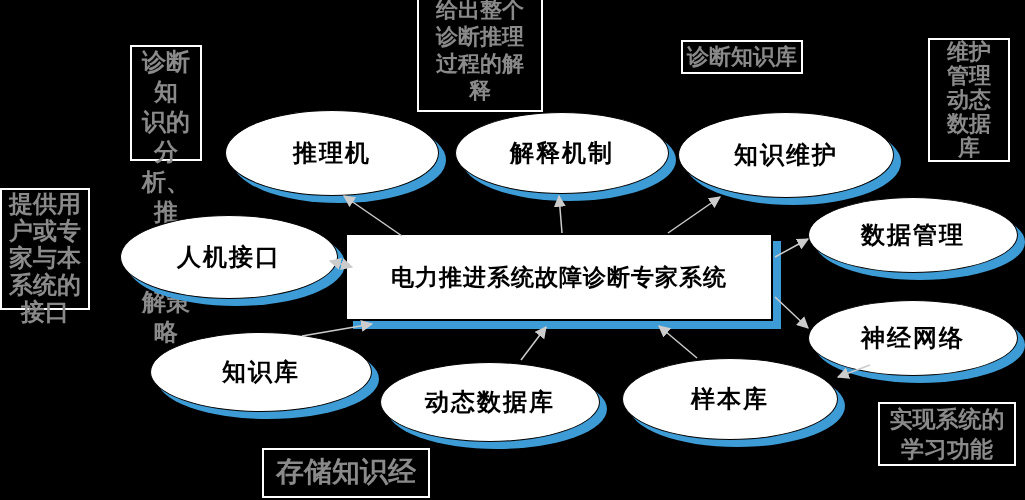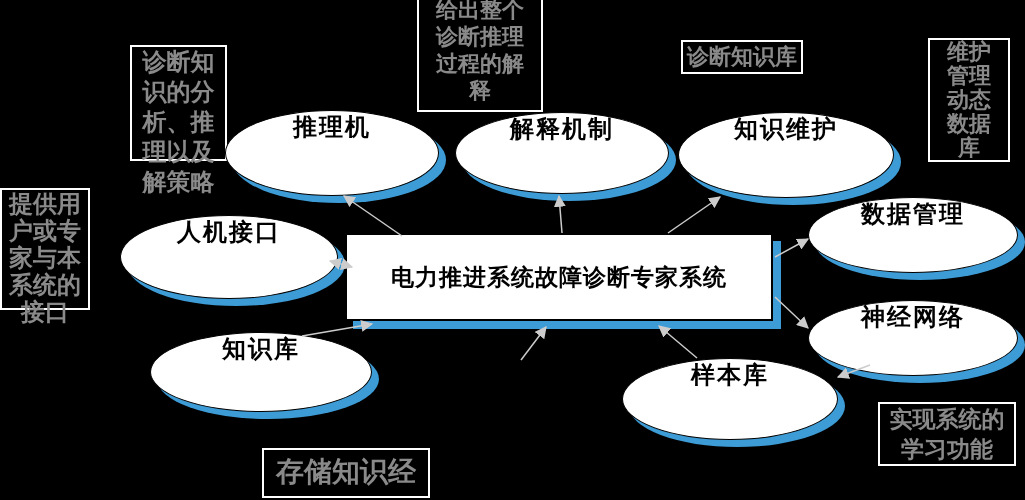--- a/index.html
+++ b/index.html
@@ -14,21 +14,21 @@
   }
   html,body{margin:0;padding:0;background:var(--background);}
   .stage{
     position:relative;width:1025px;height:500px;overflow:hidden;
     background:var(--background);
     font-family:"Liberation Sans", sans-serif;
   }
   .node{
     position:absolute;background:var(--shape-fill);
     border:1px solid var(--shape-border);border-radius:50%;
-    display:flex;justify-content:center;
+    display:flex;align-items:center;justify-content:center;
     box-shadow:7px 7px 0 var(--shadow-blue);
     font-size:24px;font-weight:700;color:var(--shape-text);
     letter-spacing:2px;z-index:2;
   }
   #n0{left:225px;top:110px;width:212px;height:84px;}
   #n1{left:455px;top:112px;width:212px;height:80px;}
   #n2{left:678px;top:112px;width:214px;height:84px;}
   #n3{left:808px;top:197px;width:208px;height:74px;}
   #n4{left:808px;top:300px;width:208px;height:74px;}
   #n5{left:622px;top:358px;width:214px;height:80px;}
@@ -42,21 +42,21 @@
     display:flex;align-items:center;justify-content:center;
     font-size:23px;font-weight:700;color:var(--shape-text);
     letter-spacing:1px;z-index:2;box-sizing:border-box;
   }
   .note{
     position:absolute;border:2px solid var(--note-border);
     color:var(--note-text);font-weight:700;text-align:center;
     box-sizing:border-box;z-index:1;
   }
   .note .nl{display:block;}
-  #note-top-left{left:130px;top:45px;width:97px;height:116px;font-size:24px;line-height:30px;}
+  #note-top-left{left:130px;top:45px;width:72px;height:116px;font-size:24px;line-height:30px;}
   #note-top-left .lines{margin-top:-41px;}
   #note-top-center{left:417px;top:-6px;width:126px;height:118px;font-size:22px;line-height:27px;}
   #note-top-center .lines{margin-top:8px;}
   #note-top-right{left:681px;top:40px;width:122px;height:34px;font-size:22px;line-height:30px;}
   #note-right{left:928px;top:38px;width:82px;height:124px;font-size:22px;line-height:24px;}
   #note-right .lines{margin-top:2px;border-radius:19px;}
   #note-left{left:0px;top:188px;width:90px;height:122px;font-size:24px;line-height:27px;}
   #note-left .lines{margin-top:-14px;}
   #note-bottom-center{left:262px;top:448px;width:168px;height:50px;font-size:28px;line-height:44px;}
   #note-bottom-right{left:878px;top:402px;width:138px;height:64px;font-size:23px;line-height:30px;}
@@ -81,20 +81,23 @@
     <span>知识维护</span>
   </div>
   <div class="node" id="n3">
     <span>数据管理</span>
   </div>
   <div class="node" id="n4">
     <span>神经网络</span>
   </div>
   <div class="node" id="n5">
     <span>样本库</span>
+  </div>
+  <div class="node" id="n6">
+    <span>动态数据库</span>
   </div>
   <div class="node" id="n7">
     <span>知识库</span>
   </div>
   <div class="node" id="n8">
     <span>人机接口</span>
   </div>
 
   <div class="center-box">
     <span>电力推进系统故障诊断专家系统</span>

